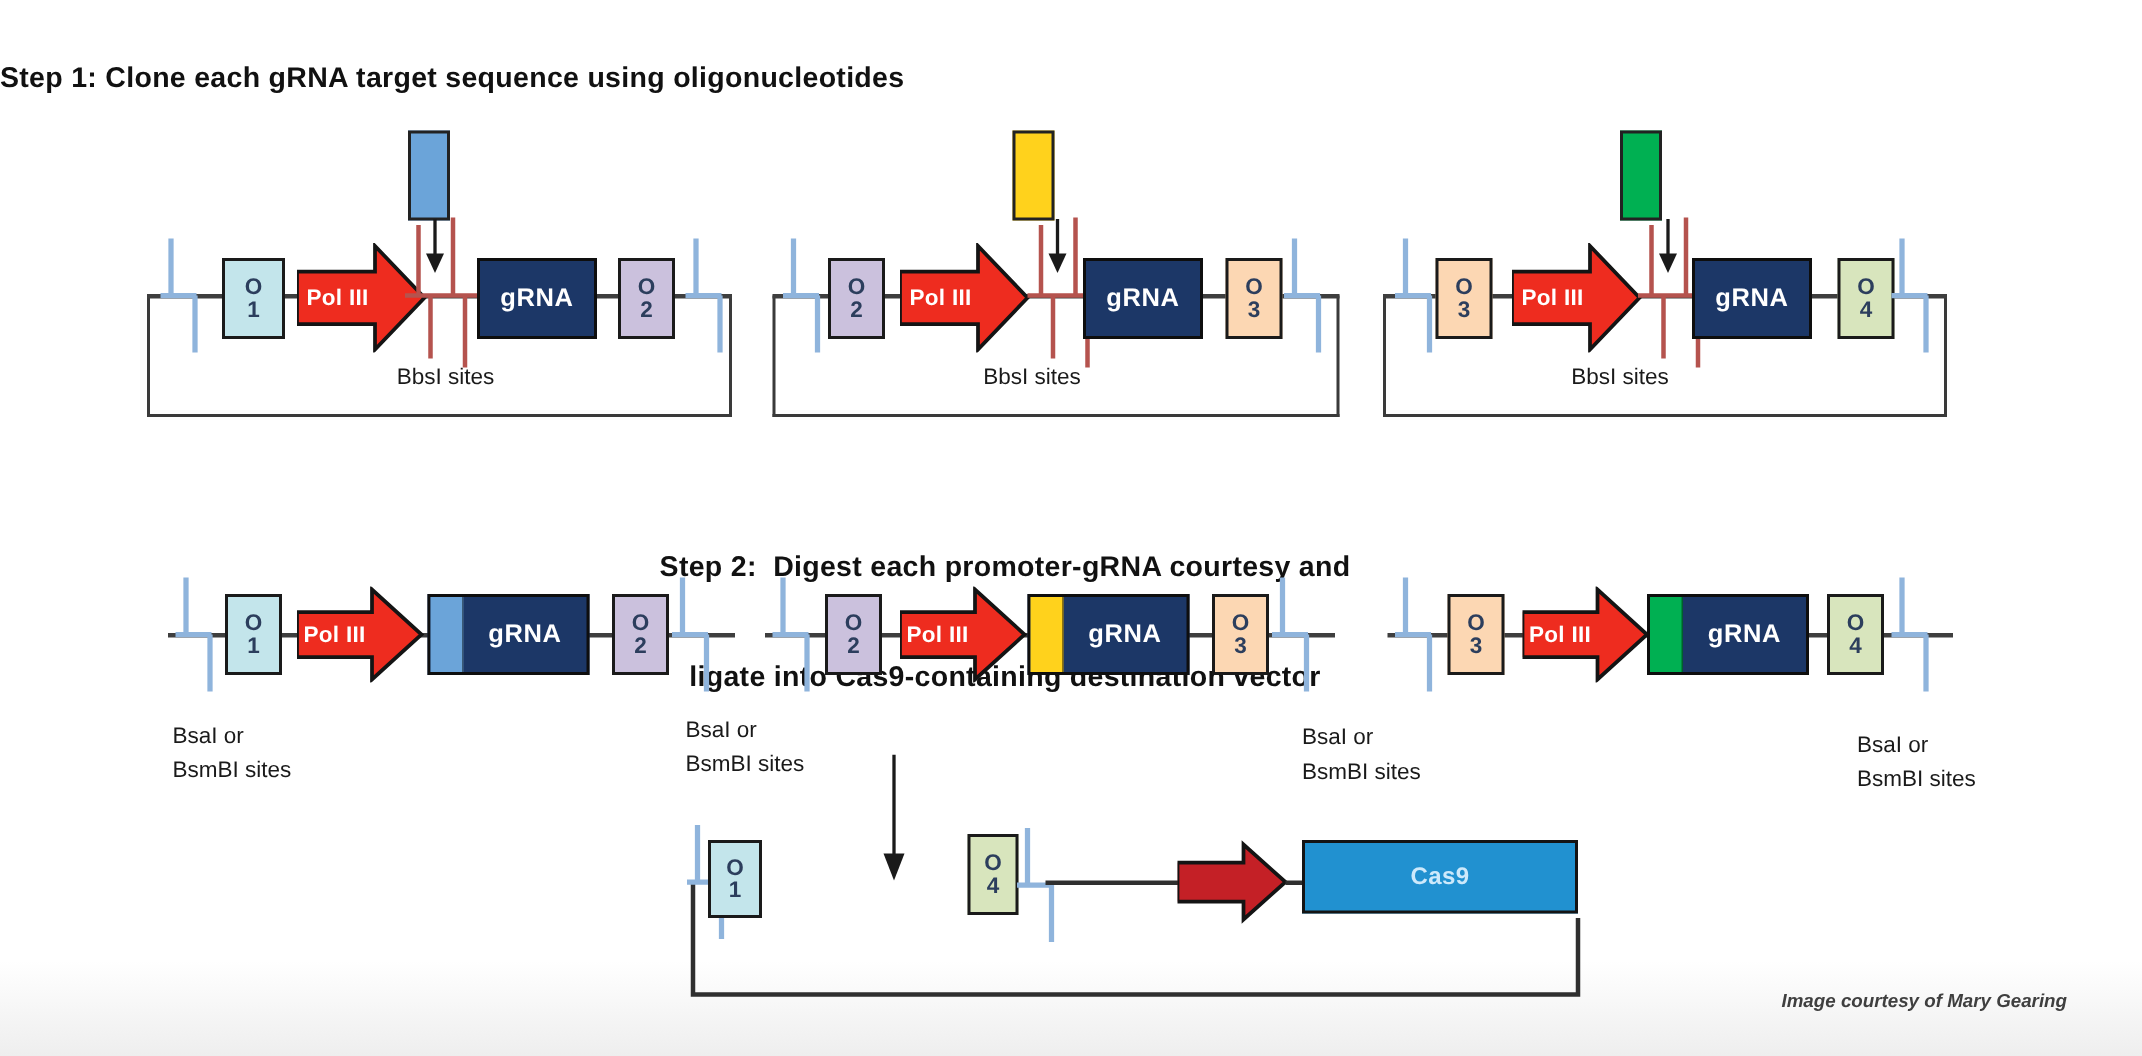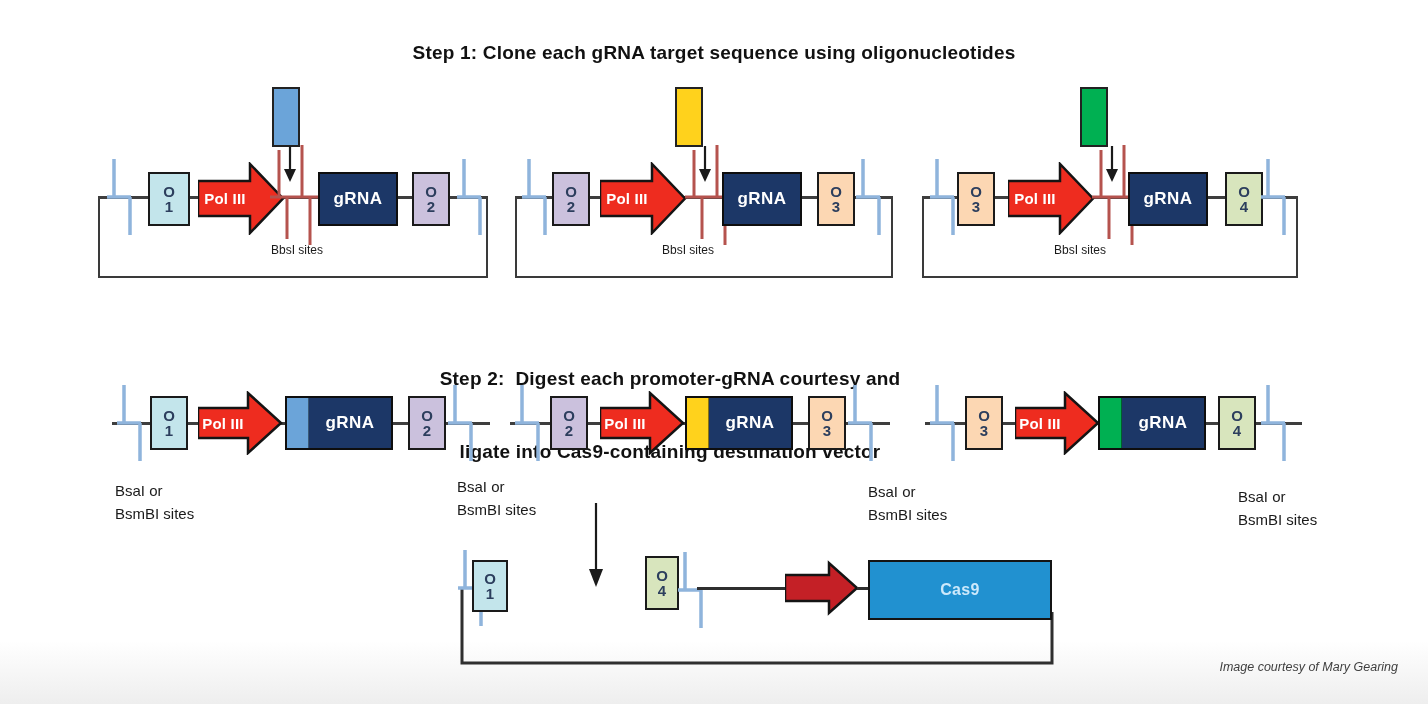--- a/index.html
+++ b/index.html
@@ -3,21 +3,21 @@
 <meta charset="utf-8">
 <style>
   html,body{margin:0;padding:0;background:#e8e8e8;}
   .scene{
     position:relative;width:1428px;height:704px;margin:0 auto;overflow:hidden;
     background:linear-gradient(180deg,#ffffff 0%,#ffffff 91%,#eeeeee 100%);
     font-family:"Liberation Sans", sans-serif;color:#1a1a1a;
   }
   .abs{position:absolute;}
   .title{
-    position:absolute;left:0;width:100%;text-align:center;
+    position:absolute;left:0;width:100%;text-align:left;
     font-size:19px;font-weight:bold;color:#111;letter-spacing:.2px;
   }
   .title2{
     position:absolute;text-align:center;font-size:19px;font-weight:bold;color:#111;
     line-height:1.28;white-space:pre-wrap;letter-spacing:.2px;
   }
   .construct,.fragment,.dest{position:absolute;}
   .loop{
     position:absolute;left:0;top:112px;width:100%;height:81px;box-sizing:border-box;
     border:2.5px solid #3a3a3a;border-top:none;
@@ -49,36 +49,36 @@
   }
   .insert{width:22px;height:100%;border-right:1px solid rgba(0,0,0,.45);box-sizing:border-box;}
   .combo-grna{
     flex:1;display:flex;align-items:center;justify-content:center;
     color:#ffffff;font-weight:bold;font-size:17px;letter-spacing:.4px;
   }
   .pol3-label{
     position:absolute;display:flex;align-items:center;justify-content:center;
     color:#fff;font-weight:bold;font-size:15px;letter-spacing:.2px;pointer-events:none;
   }
-  .slabel{position:absolute;text-align:center;font-size:12px;color:#1a1a1a;}
+  .slabel{position:absolute;text-align:center;font-size:15px;color:#1a1a1a;}
   .sitelabel{position:absolute;font-size:15px;color:#1a1a1a;line-height:1.5;}
   .cut{stroke:#8fb4dc;stroke-width:3.5;fill:none;}
   .bbsi{stroke:#b5534e;stroke-width:3;fill:none;}
   .pol3{fill:#ee2c1f;stroke:#141414;stroke-width:2.5;stroke-linejoin:miter;}
   .dred{fill:#c42026;stroke:#141414;stroke-width:2.5;}
   .arrline{stroke:#1a1a1a;stroke-width:2.2;fill:none;}
   .arrhead{fill:#1a1a1a;}
   .cas9{
     position:absolute;box-sizing:border-box;border:2px solid #141414;background:#2191d0;
     display:flex;align-items:center;justify-content:center;
     color:#cde9fb;font-weight:bold;font-size:16px;letter-spacing:.3px;
   }
   .connector{position:absolute;background:#2f2f2f;height:3px;}
   .caption{
-    position:absolute;right:30px;top:660px;font-style:italic;font-size:12.5px;color:#3f3f3f;
+    position:absolute;right:50px;top:660px;font-style:italic;font-size:12.5px;color:#3f3f3f;font-weight:bold;
   }
 </style>
 </head>
 <body>
 
 <div class="scene">
 
   <div class="title" style="top:42px">Step 1: Clone each gRNA target sequence using oligonucleotides</div>
 
   <div class="construct" style="left:98px;top:85px;width:390px;height:195px">
@@ -301,18 +301,18 @@
       <span>4</span>
     </div>
     <svg class="abs" style="left:220px;top:5px" width="36" height="80" viewBox="0 0 36 80">
         <path class="cut" d="M10 2 V40 M3 40 H27 M26 40 V78"></path>
       </svg>
     <div class="connector" style="left:242px;top:42px;width:90px"></div>
     <svg class="abs" style="left:330px;top:15px" width="74" height="56" viewBox="0 0 74 56">
         <polygon class="dred" points="0,15 44,15 44,3 72,28 44,53 44,41 0,41"></polygon>
       </svg>
     <div class="connector" style="left:402px;top:42px;width:12px"></div>
-    <div class="cas9" style="left:413px;top:15px;width:184px;height:60px">Cas9</div>
+    <div class="cas9" style="left:413px;top:15px;width:184px;height:49px">Cas9</div>
   </div>
 
   <div class="caption">Image courtesy of Mary Gearing</div>
 
 </div>
 
 </body></html>

